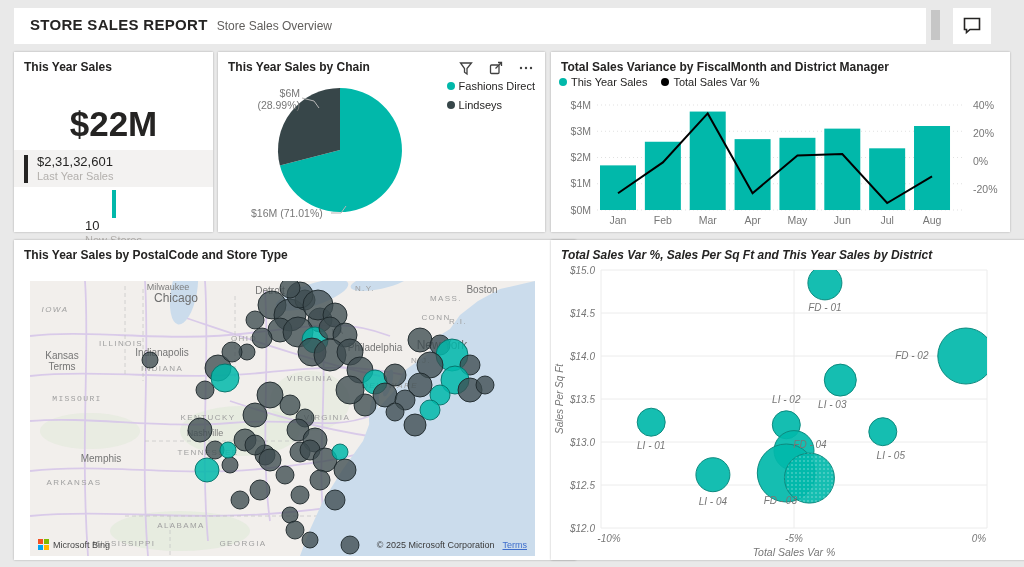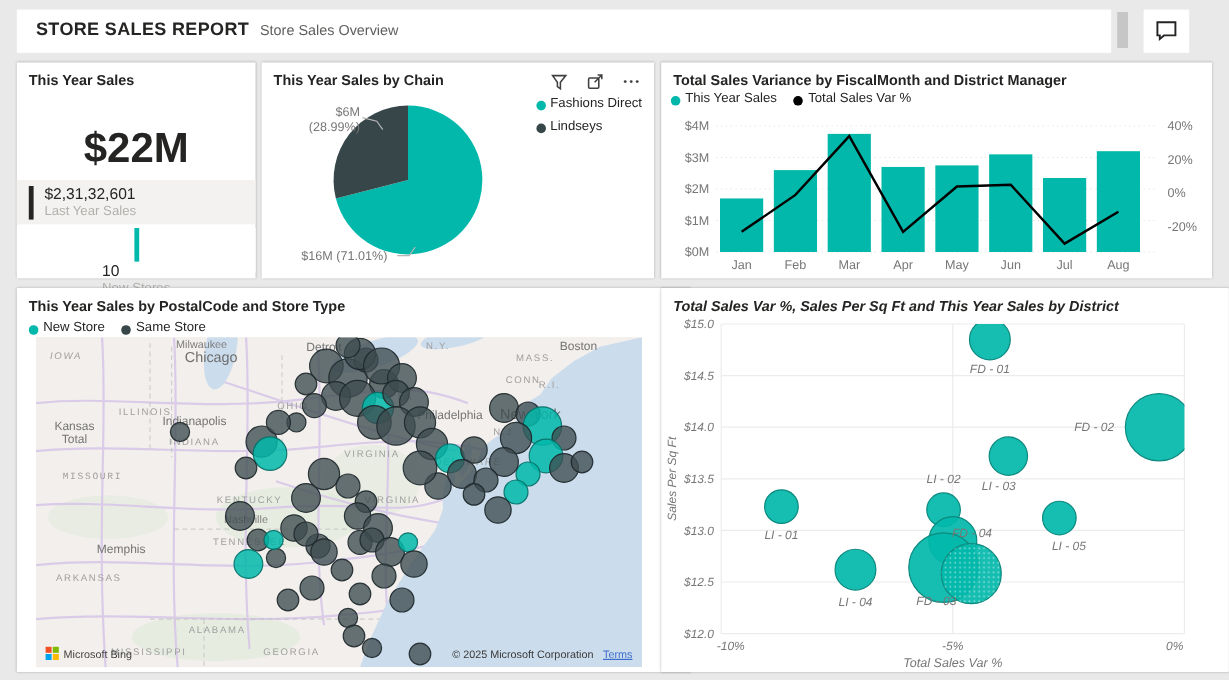--- a/index.html
+++ b/index.html
@@ -11,21 +11,21 @@
           display:flex;align-items:baseline;padding:8px 0 0 16px;}
   .header .title{font-weight:bold;font-size:15px;letter-spacing:.3px;color:#252423;}
   .header .subtitle{font-size:12px;color:#605e5c;margin-left:9px;}
   .scroll-thumb{position:absolute;left:931px;top:10px;width:9px;height:30px;background:#c6c6c6;cursor:pointer;}
   .comment-btn{position:absolute;left:953px;top:8px;width:38px;height:36px;background:#fff;border:0;
                display:flex;align-items:center;justify-content:center;cursor:pointer;padding:0;}
   
   .panel{position:absolute;background:#fff;box-shadow:0 0 2px rgba(0,0,0,.28);}
   .panel h3{margin:0;padding:8px 10px 0;font-size:12px;font-weight:bold;color:#252423;white-space:nowrap;}
   .legend{display:flex;gap:14px;padding:5px 10px 0;font-size:11px;color:#252423;align-items:center;}
-  .legend-item{display:flex;align-items:flex-end;white-space:nowrap;}
+  .legend-item{display:flex;align-items:center;white-space:nowrap;}
   .dot{width:8px;height:8px;border-radius:50%;display:inline-block;margin-right:4px;flex:none;}
   .dot-teal{background:#01B8AA}.dot-dark{background:#374649}.dot-black{background:#000}
   
   .card-panel{left:14px;top:52px;width:199px;height:180px;}
   .kpi-value{font-size:35px;font-weight:bold;text-align:center;margin-top:30px;color:#252423;}
   .kpi-row{position:absolute;left:0;width:100%;height:37px;display:flex;align-items:center;}
   .kpi-row .bar{width:4px;height:28px;margin:0 9px 0 10px;flex:none;}
   .kpi-row .txt{line-height:1.25;}
   .kpi-row .val{font-size:13px;color:#252423;}
   .kpi-row .lbl{font-size:11px;color:#b3b0ad;}
@@ -176,30 +176,20 @@
         <rect x="318.15999999999997" y="96.3125" width="36" height="61.6875" fill="#01B8AA"></rect>
         <text x="336.15999999999997" y="172" text-anchor="middle" font-size="10.5" fill="#777">Jul</text>
         <rect x="363.02" y="74" width="36" height="84" fill="#01B8AA"></rect>
         <text x="381.02" y="172" text-anchor="middle" font-size="10.5" fill="#777">Aug</text>
         <polyline points="67,141.2 111.86,110.4 156.72,61.4 201.57999999999998,141.2 246.44,103.4 291.3,102.0 336.15999999999997,151.0 381.02,124.4" fill="none" stroke="#000000" stroke-width="2"></polyline>
       </svg>
   </section>
 
   <section class="panel map-panel">
     <h3>This Year Sales by PostalCode and Store Type</h3>
-    <div class="legend">
-      <span class="legend-item">
-        <span class="dot dot-teal"></span>
-        <span>New Store</span>
-      </span>
-      <span class="legend-item">
-        <span class="dot dot-dark"></span>
-        <span>Same Store</span>
-      </span>
-    </div>
     <div class="map">
 
       <svg width="505" height="275" viewBox="0 0 505 275">
         <rect width="505" height="275" fill="#f2efec"></rect>
         <ellipse cx="210" cy="150" rx="60" ry="25" fill="#dfe9d8" opacity=".6"></ellipse>
         <ellipse cx="280" cy="120" rx="40" ry="30" fill="#dfe9d8" opacity=".5"></ellipse>
         <ellipse cx="150" cy="250" rx="70" ry="20" fill="#dfe9d8" opacity=".6"></ellipse>
         <ellipse cx="60" cy="150" rx="50" ry="18" fill="#dfe9d8" opacity=".5"></ellipse>
         <g stroke="#d7c7e9" stroke-width="1.8" fill="none" opacity=".9">
           <path d="M0,55 C60,48 140,62 220,52 S320,40 360,55"></path>
@@ -224,29 +214,29 @@
             <path d="M140,235 V275"></path>
         </g>
         <path d="M505,0 L470,8 448,20 430,34 420,48 404,58 399,72 374,90 364,110 343,133 333,160 313,188 293,220 278,253 270,275 L505,275 Z" fill="#cbdcec"></path>
         <ellipse cx="154" cy="10" rx="13" ry="34" fill="#cbdcec" transform="rotate(10 154 10)"></ellipse>
         <ellipse cx="282" cy="14" rx="38" ry="11" fill="#cbdcec" transform="rotate(-18 282 14)"></ellipse>
         <ellipse cx="350" cy="0" rx="30" ry="8" fill="#cbdcec" transform="rotate(-12 350 0)"></ellipse>
         <ellipse cx="358" cy="102" rx="4" ry="14" fill="#cbdcec" transform="rotate(15 358 102)"></ellipse>
         <ellipse cx="344" cy="128" rx="4" ry="18" fill="#cbdcec" transform="rotate(10 344 128)"></ellipse>
       </svg>
       <div id="map-labels">
-          <div class="map-label state" style="left: 25px; top: 16px; font-style: italic;">IOWA</div>
+          <div class="map-label state" style="left: 25px; top: 28px; font-style: italic;">IOWA</div>
           <div class="map-label city-sm" style="left: 138px; top: 6px;">Milwaukee</div>
           <div class="map-label city-lg" style="left: 146px; top: 17px;">Chicago</div>
           <div class="map-label city-md" style="left: 240px; top: 9px;">Detroit</div>
           <div class="map-label state" style="left: 91px; top: 62px;">ILLINOIS</div>
           <div class="map-label city-md" style="left: 132px; top: 71px;">Indianapolis</div>
           <div class="map-label state" style="left: 132px; top: 87px;">INDIANA</div>
           <div class="map-label city-md" style="left: 32px; top: 80px;">Kansas
-Total</div>
+Terms</div>
           <div class="map-label state" style="left: 47px; top: 117px; font-family: Liberation Mono, monospace;">MISSOURI</div>
           <div class="map-label state" style="left: 214px; top: 57px;">OHIO</div>
           <div class="map-label state" style="left: 178px; top: 136px;">KENTUCKY</div>
           <div class="map-label city-sm" style="left: 175px; top: 152px;">Nashville</div>
           <div class="map-label state" style="left: 150px; top: 171px; margin-left: 28px;">TENNESSEE</div>
           <div class="map-label city-md" style="left: 71px; top: 177px;">Memphis</div>
           <div class="map-label state" style="left: 44px; top: 201px;">ARKANSAS</div>
           <div class="map-label state" style="left: 151px; top: 244px;">ALABAMA</div>
           <div class="map-label state" style="left: 94px; top: 262px;">MISSISSIPPI</div>
           <div class="map-label state" style="left: 213px; top: 262px;">GEORGIA</div>

